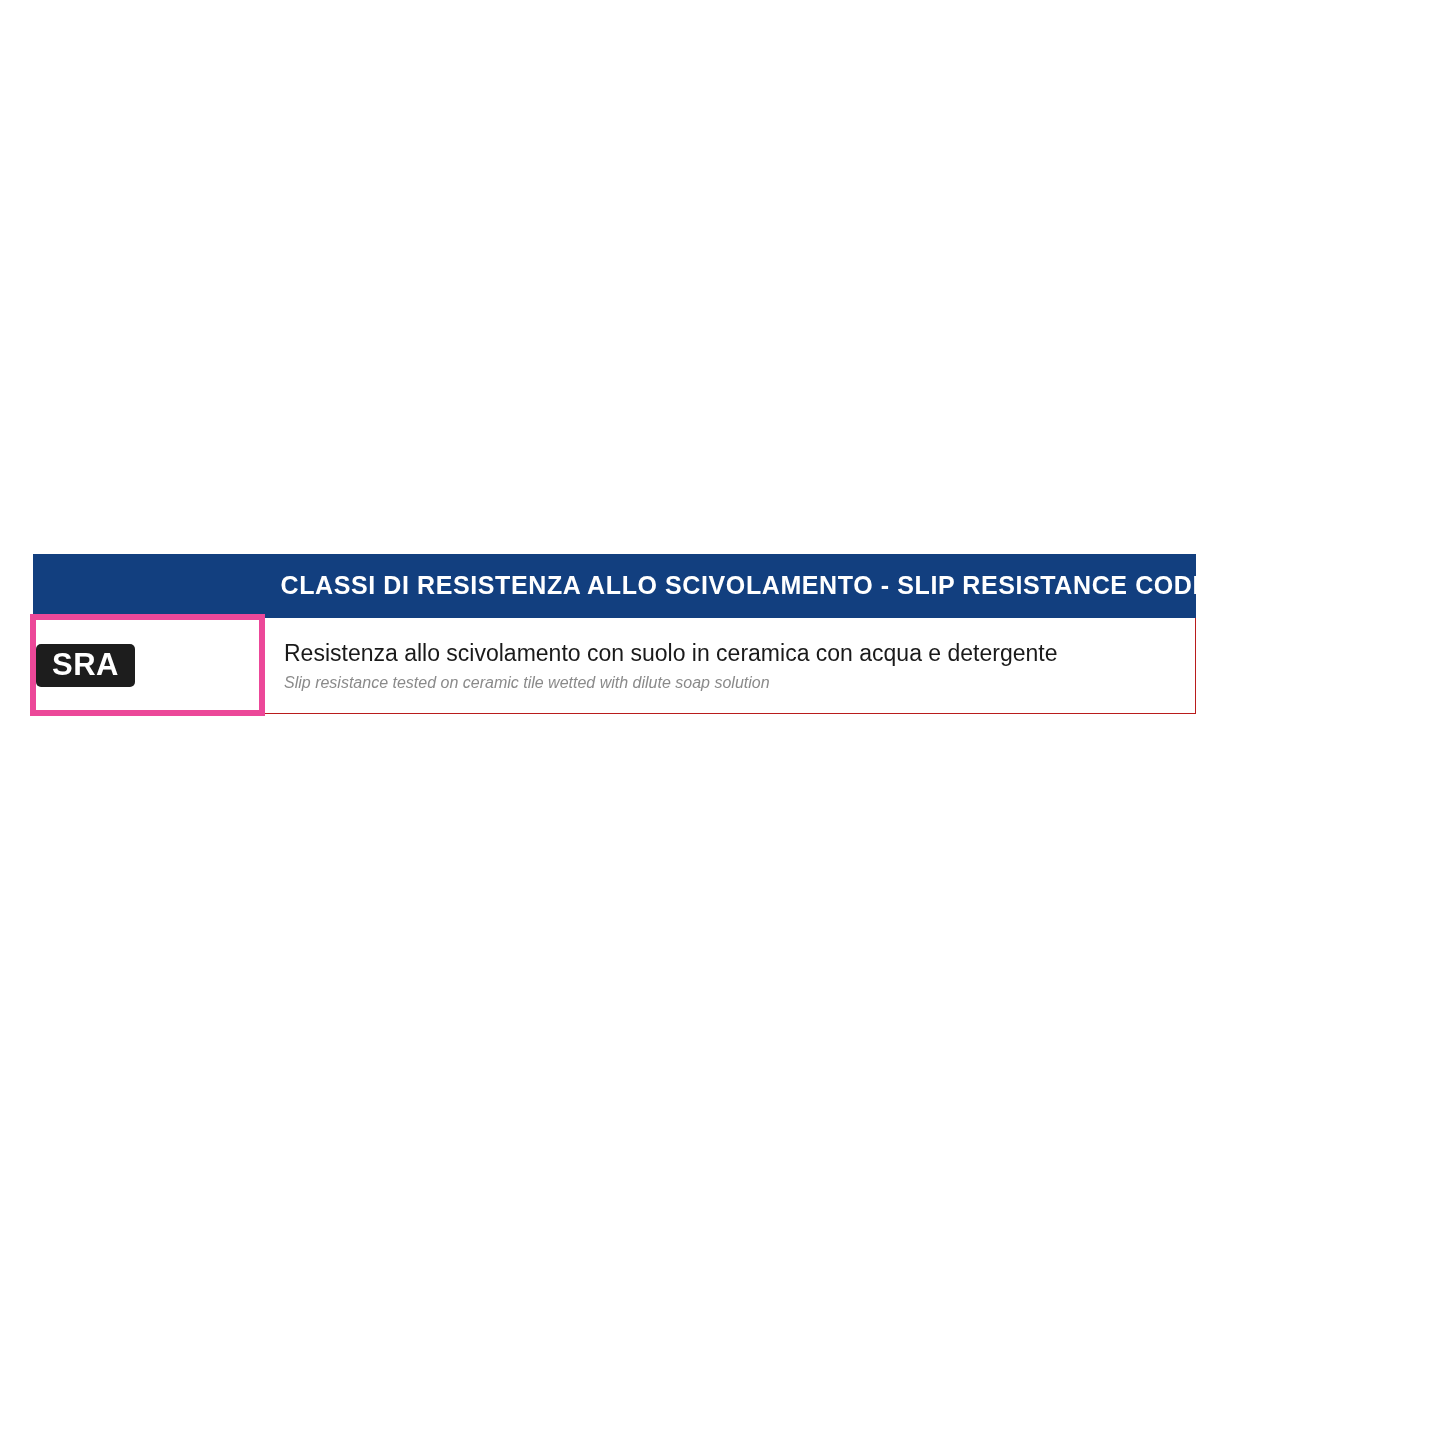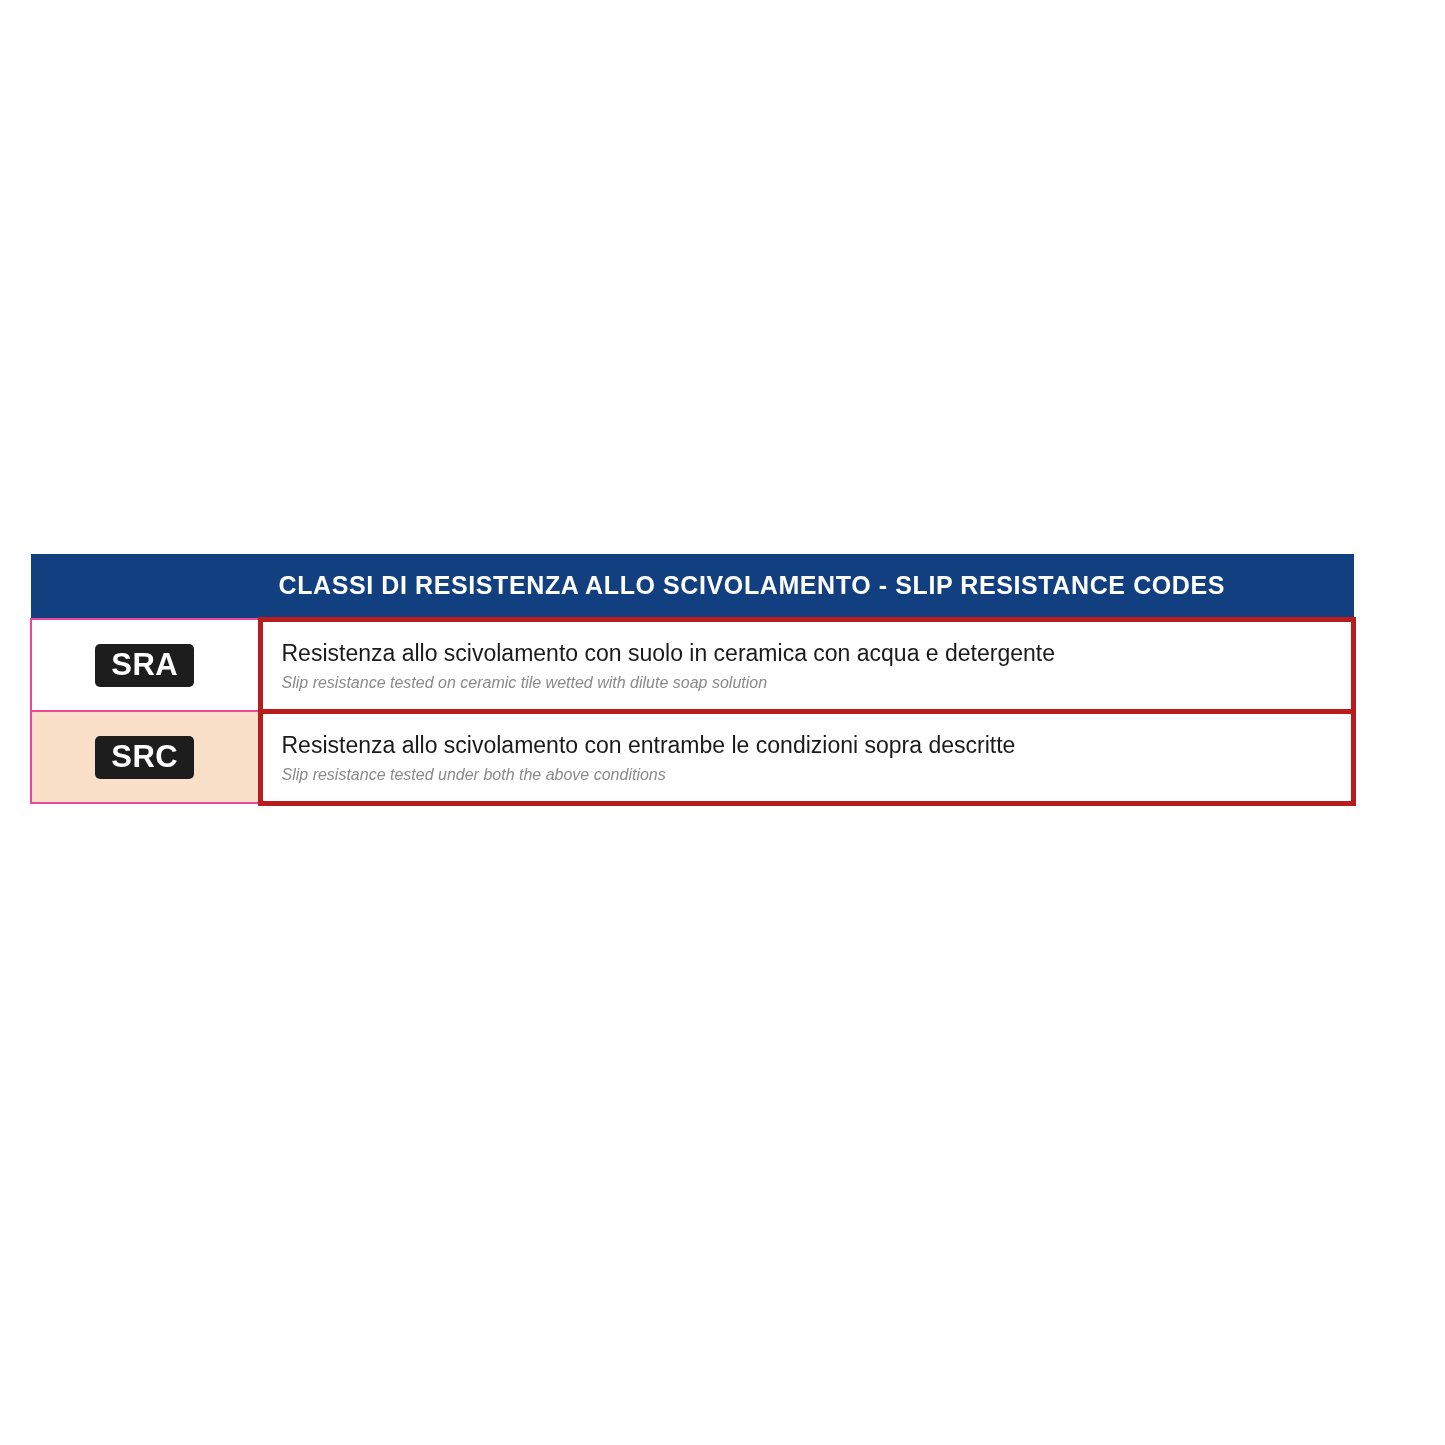--- a/index.html
+++ b/index.html
@@ -12,21 +12,21 @@
     height: 1445px;
     font-family: "Liberation Sans", sans-serif;
     position: relative;
     overflow: hidden;
   }
 
   .table-wrap {
     position: absolute;
     left: 30px;
     top: 554px;
-    width: 1326px;
+    width: 1166px;
   }
 
   table.slip-table {
     width: 100%;
     border-collapse: collapse;
     table-layout: fixed;
   }
 
   
   .hdr-left {
@@ -47,22 +47,22 @@
     font-size: 25px;
     font-weight: bold;
     letter-spacing: 0.6px;
     line-height: 1.1;
     white-space: nowrap;
   }
 
   
   td.code-cell {
     width: 228px;
-    border: 2px solid #ec4899;
-    text-align: center;
+    border: 6px solid #ec4899;
+    text-align: left;
     vertical-align: middle;
     padding: 0;
     height: 90px;
   }
   td.code-cell.plain {
     background: #ffffff;
   }
   td.code-cell.highlight {
     background: #fbe0c9;
   }
@@ -73,21 +73,21 @@
     color: #ffffff;
     font-size: 31px;
     font-weight: bold;
     letter-spacing: 0.5px;
     padding: 5px 16px 7px 16px;
     border-radius: 5px;
     line-height: 1;
   }
 
   td.desc-cell {
-    border: 5px solid #b91c1c;
+    border: 1px solid #b91c1c;
     padding: 14px 20px 12px 19px;
     vertical-align: middle;
     background: #ffffff;
   }
   .desc-it {
     font-size: 23px;
     color: #1a1a1a;
     line-height: 1.35;
     margin-bottom: 4px;
   }
@@ -114,24 +114,15 @@
     <tbody>
       <tr>
         <td class="code-cell plain">
           <span class="code-badge">SRA</span>
         </td>
         <td class="desc-cell">
           <div class="desc-it">Resistenza allo scivolamento con suolo in ceramica con acqua e detergente</div>
           <div class="desc-en">Slip resistance tested on ceramic tile wetted with dilute soap solution</div>
         </td>
       </tr>
-      <tr>
-        <td class="code-cell highlight">
-          <span class="code-badge">SRC</span>
-        </td>
-        <td class="desc-cell">
-          <div class="desc-it">Resistenza allo scivolamento con entrambe le condizioni sopra descritte</div>
-          <div class="desc-en">Slip resistance tested under both the above conditions</div>
-        </td>
-      </tr>
     </tbody>
   </table>
 </div>
 
 </body></html>

